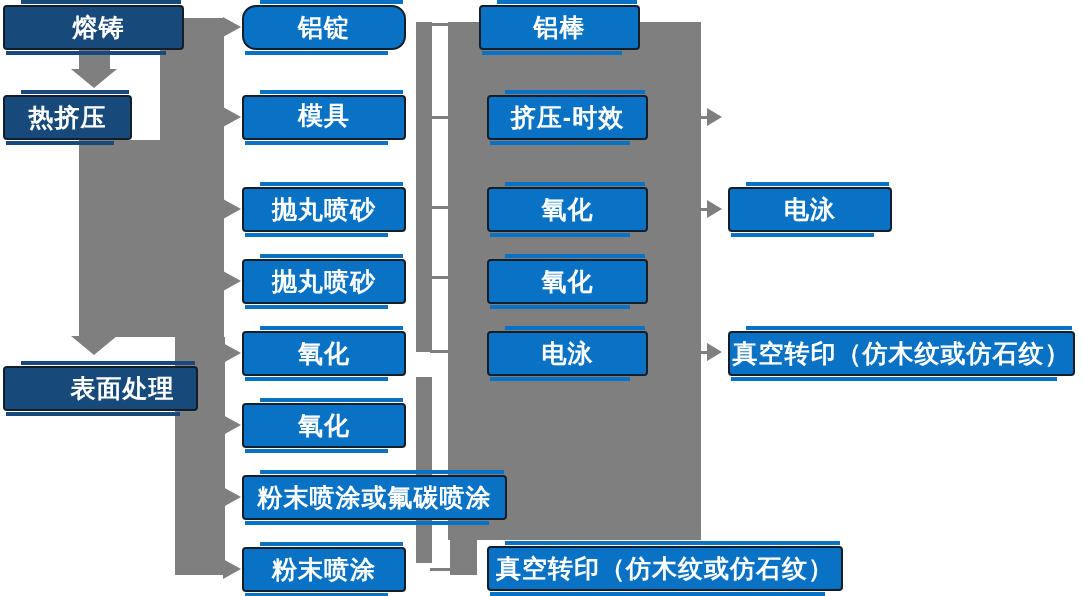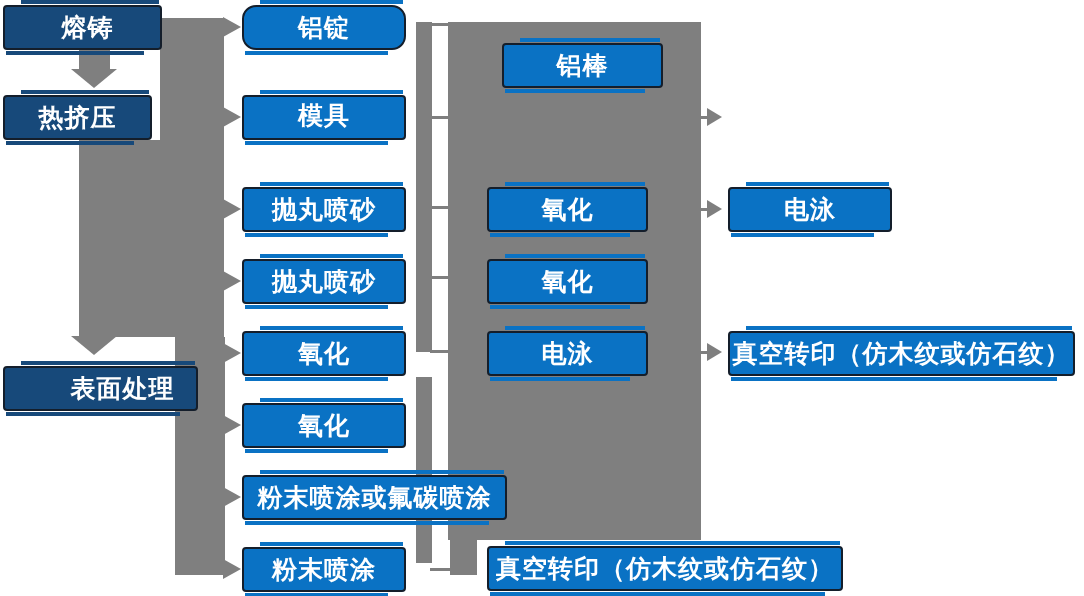--- a/index.html
+++ b/index.html
@@ -106,34 +106,35 @@
   <div class="gray" style="left:448px; top:22px; width:253px; height:518px;"></div>
   <div class="gray" style="left:450px; top:538px; width:27px; height:37px;"></div>
 
   <div class="gray" style="left:699px; top:116px; width:10px; height:3px;"></div>
   <div class="tri-r-sm" style="left:707px; top:108px;"></div>
   <div class="gray" style="left:699px; top:208px; width:10px; height:3px;"></div>
   <div class="tri-r-sm" style="left:707px; top:200px;"></div>
   <div class="gray" style="left:699px; top:351px; width:10px; height:3px;"></div>
   <div class="tri-r-sm" style="left:707px; top:343px;"></div>
 
-  <div class="node dark" style="left:3px; top:5px; width:159px;padding-left:10px;">熔铸</div>
-  <div class="node dark" style="left:3px; top:95px; width:149px;">热挤压</div>
+  <div class="node dark" style="left:3px; top:5px; width:181px;padding-left:10px;">熔铸</div>
+  <div class="node dark" style="left:3px; top:95px; width:129px;">热挤压</div>
   <div class="node dark" style="left:3px; top:366px; width:195px;padding-left:44px;">表面处理</div>
 
   <div class="node" style="left:242px; top:5px; width:164px;border-radius:14px;">铝锭</div>
   <div class="node" style="left:242px; top:95px; width:164px;font-family:Liberation Mono, monospace;">模具</div>
   <div class="node" style="left:242px; top:187px; width:164px;">抛丸喷砂</div>
   <div class="node" style="left:242px; top:259px; width:164px;">抛丸喷砂</div>
   <div class="node" style="left:242px; top:331px; width:164px;">氧化</div>
   <div class="node" style="left:242px; top:403px; width:164px;">氧化</div>
   <div class="node" style="left:242px; top:475px; width:265px;">粉末喷涂或氟碳喷涂</div>
   <div class="node" style="left:242px; top:547px; width:164px;">粉末喷涂</div>
 
-  <div class="node" style="left:502px; top:5px; width:161px;margin-top:38px;">铝棒</div>
+  <div class="node" style="left:479px; top:5px; width:161px;">铝棒</div>
+  <div class="node" style="left:487px; top:95px; width:161px;">挤压-时效</div>
   <div class="node" style="left:487px; top:187px; width:161px;">氧化</div>
   <div class="node" style="left:487px; top:259px; width:161px;">氧化</div>
   <div class="node" style="left:487px; top:331px; width:161px;">电泳</div>
   <div class="node" style="left:487px; top:546px; width:356px;">真空转印（仿木纹或仿石纹）</div>
 
   <div class="node" style="left:728px; top:187px; width:164px;">电泳</div>
   <div class="node" style="left:728px; top:331px; width:347px;">真空转印（仿木纹或仿石纹）</div>
 
 </div>
 

